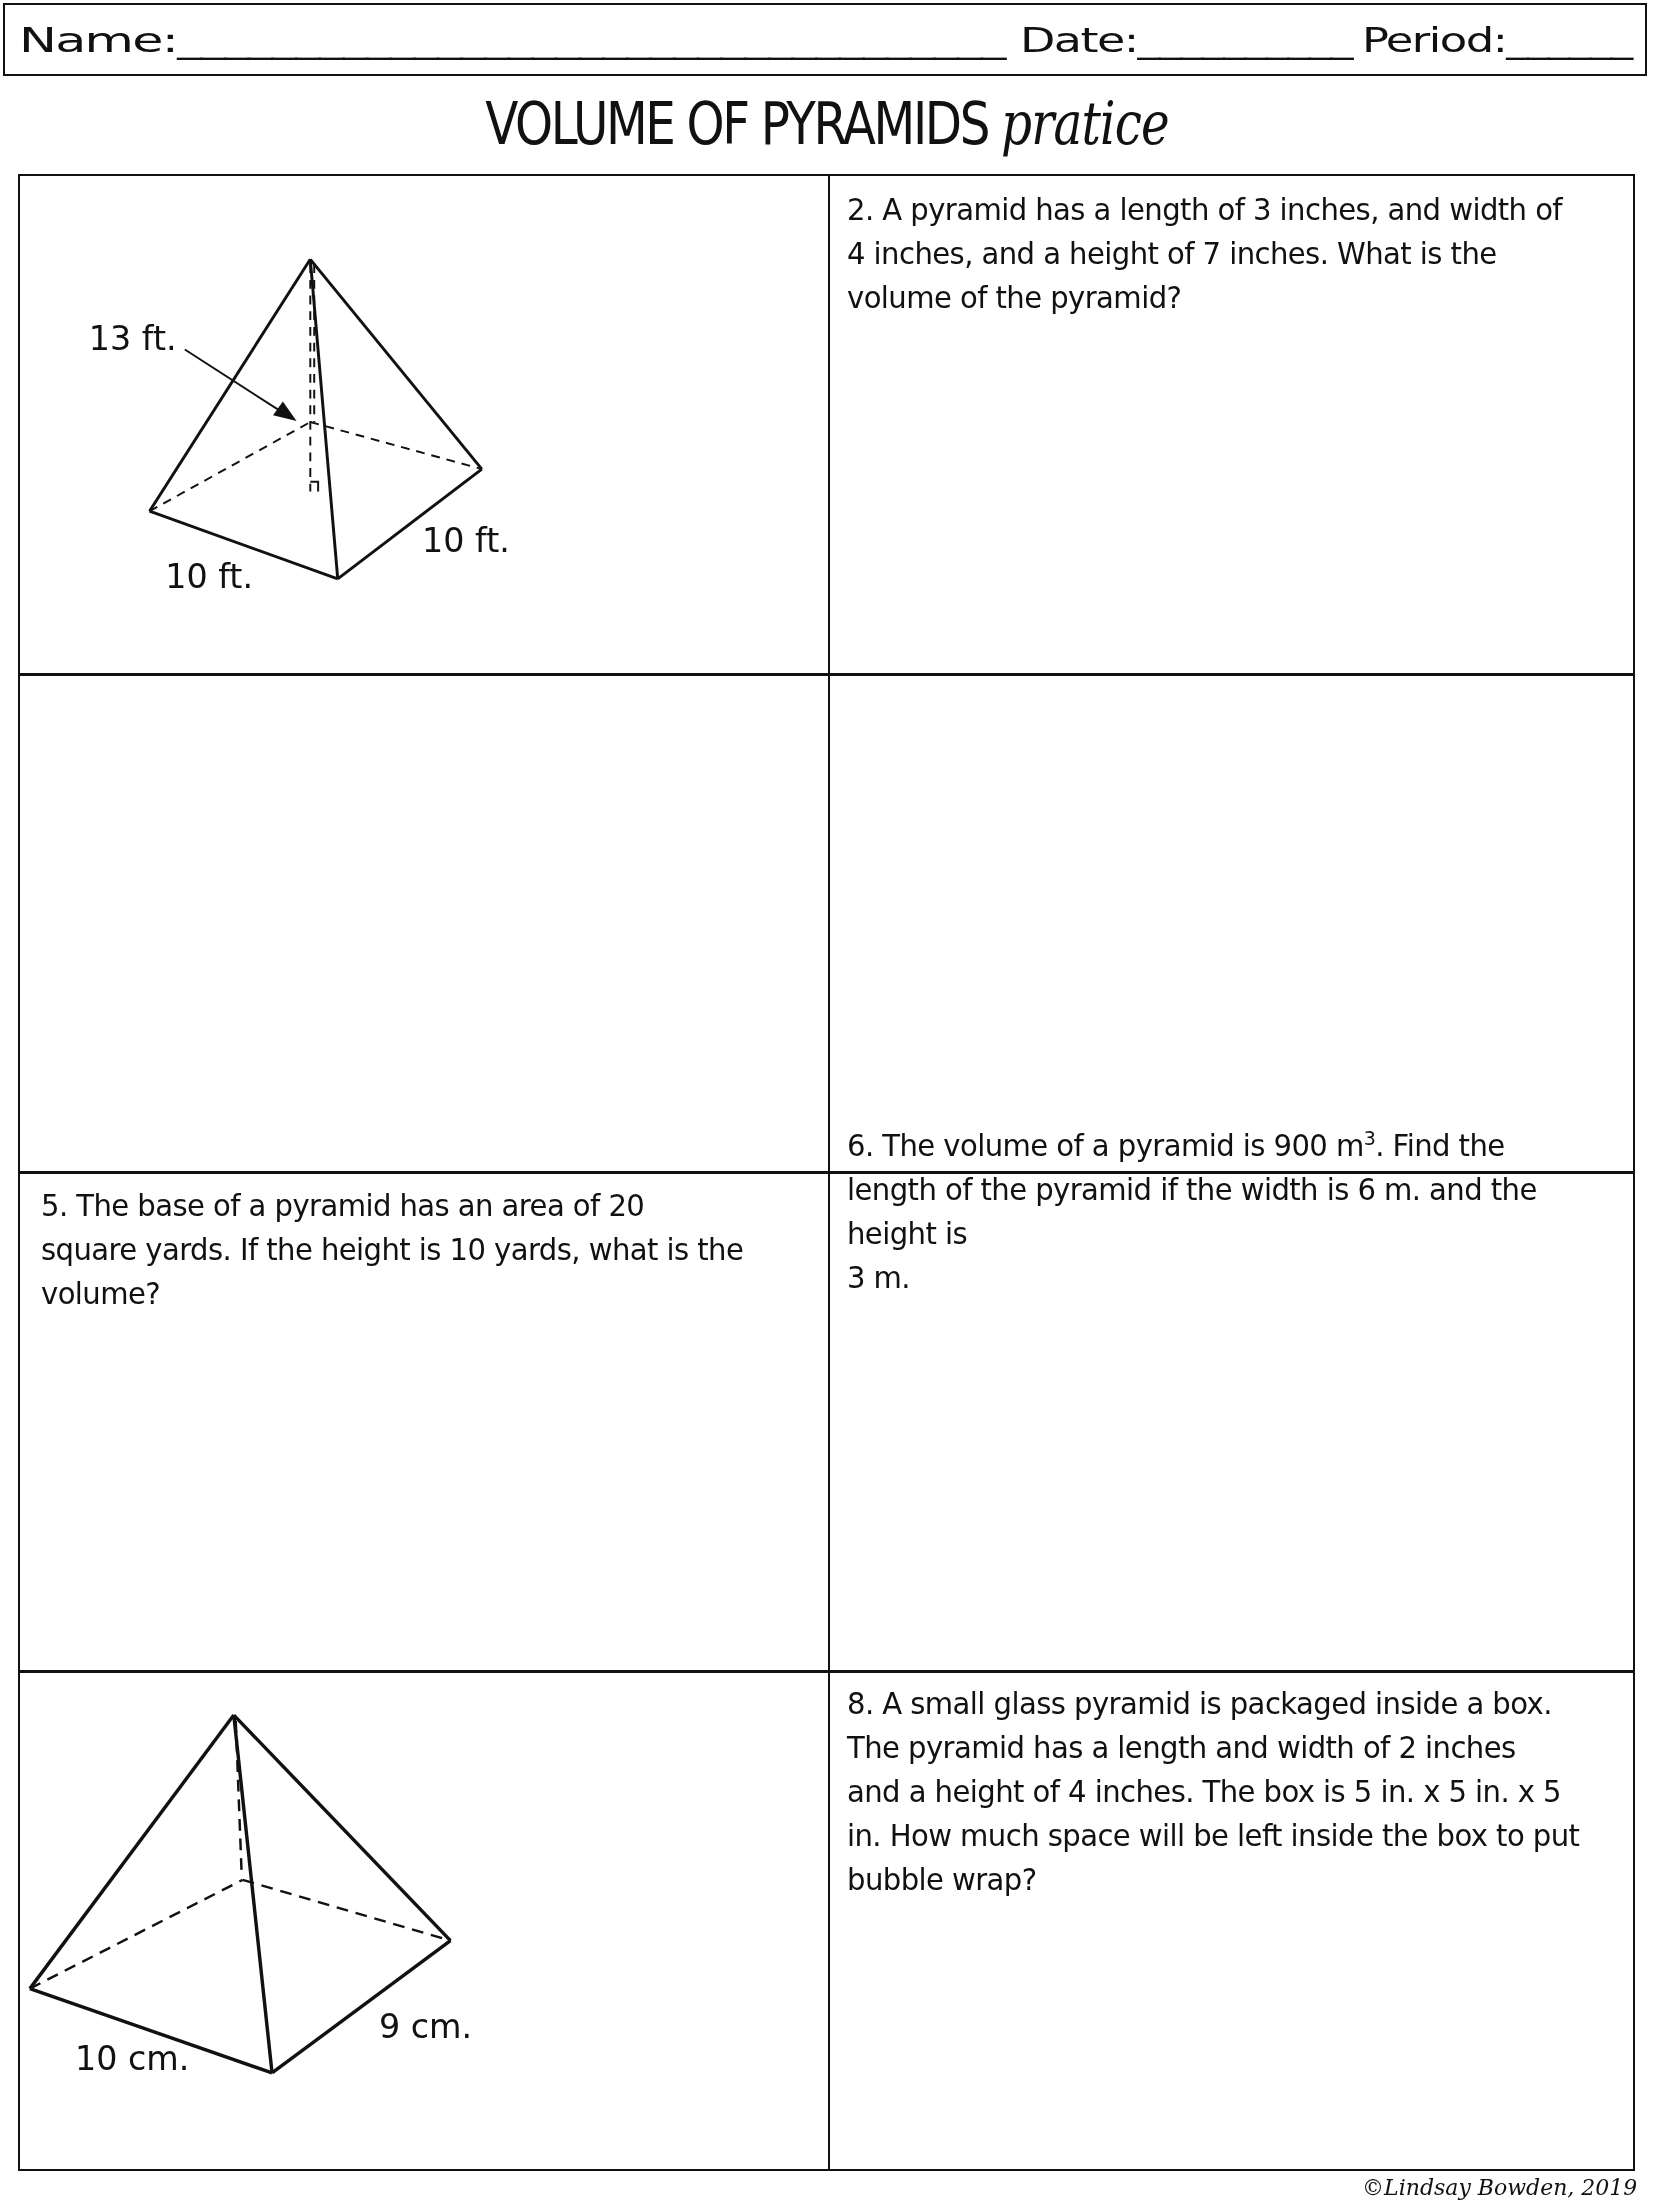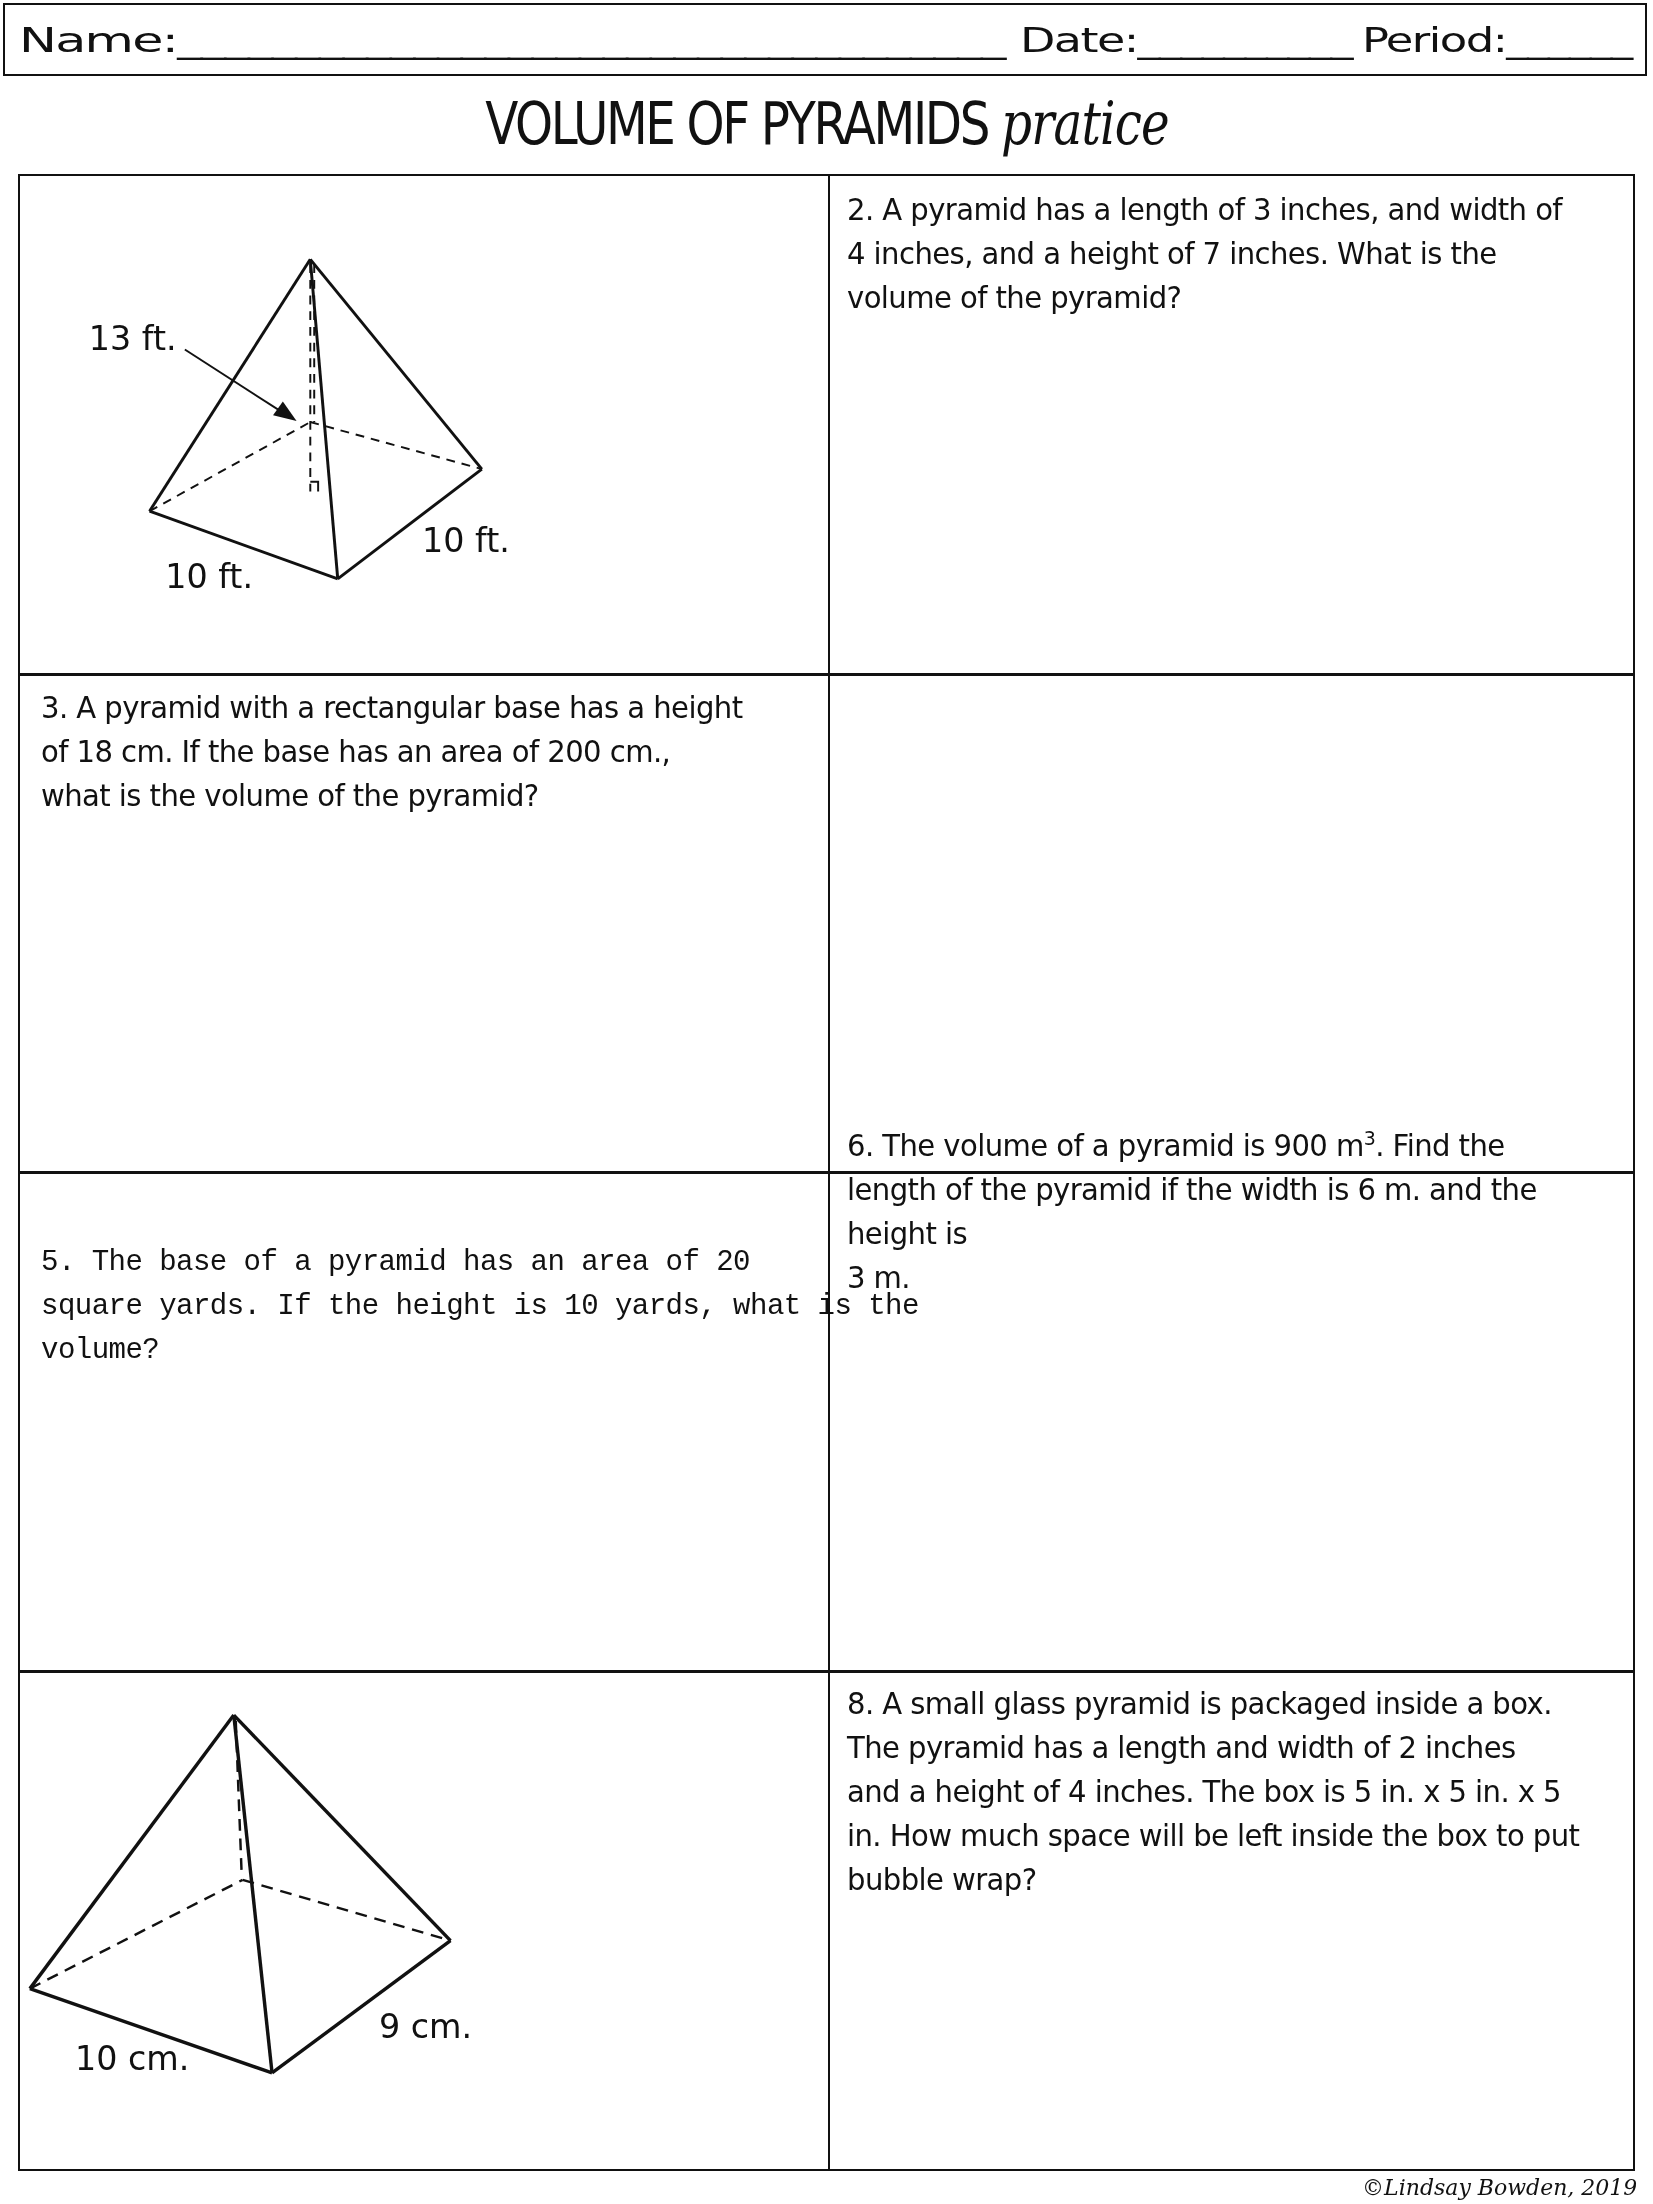--- a/index.html
+++ b/index.html
@@ -73,28 +73,23 @@
     <text class="fig-label" x="410" y="384">10 ft.</text>
     <text class="fig-label" x="148" y="420">10 ft.</text>
   </svg>
 
   <div class="cell-text right-col" style="top:11.8px;text-align:right;">
     <div style="white-space: nowrap; display: block; width: max-content; transform: scaleX(0.97); transform-origin: 0px 0px;">2. A pyramid has a length of 3 inches, and width of</div>
     <div style="white-space: nowrap; display: block; width: max-content; transform: scaleX(0.97); transform-origin: 0px 0px;">4 inches, and a height of 7 inches. What is the</div>
     <div style="white-space: nowrap; display: block; width: max-content; transform: scaleX(0.97); transform-origin: 0px 0px;">volume of the pyramid?</div>
   </div>
 
-  <div class="cell-text left-col" style="top:510px;">
-    <div style="white-space: nowrap; display: block; width: max-content; transform: scaleX(0.97); transform-origin: 0px 0px;">3. A pyramid with a rectangular base has a height</div>
-    <div style="white-space: nowrap; display: block; width: max-content; transform: scaleX(0.97); transform-origin: 0px 0px;">of 18 cm. If the base has an area of 200 cm.,</div>
-    <div style="white-space: nowrap; display: block; width: max-content; transform: scaleX(0.97); transform-origin: 0px 0px;">what is the volume of the pyramid?</div>
-  </div>
 
 
-  <div class="cell-text left-col" style="top:1064px;font-family:Liberation Mono, monospace;">
+  <div class="cell-text left-col" style="top:1008px;">
     <div style="white-space: nowrap; display: block; width: max-content; transform: scaleX(0.97); transform-origin: 0px 0px;">5. The base of a pyramid has an area of 20</div>
     <div style="white-space: nowrap; display: block; width: max-content; transform: scaleX(0.97); transform-origin: 0px 0px;">square yards. If the height is 10 yards, what is the</div>
     <div style="white-space: nowrap; display: block; width: max-content; transform: scaleX(0.97); transform-origin: 0px 0px;">volume?</div>
   </div>
 
   <div class="cell-text right-col" style="top:948px;text-align:center;">
     <div style="white-space: nowrap; display: block; width: max-content; transform: scaleX(0.97); transform-origin: 0px 0px;">
       <span>6. The volume of a pyramid is 900 m</span><span class="sup">3</span><span>. Find the</span>
     </div>
     <div style="white-space: nowrap; display: block; width: max-content; transform: scaleX(0.97); transform-origin: 0px 0px;">length of the pyramid if the width is 6 m. and the</div>

